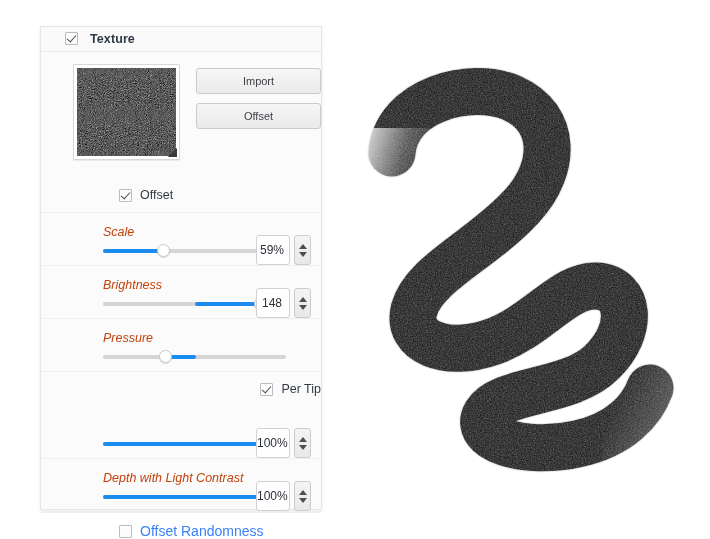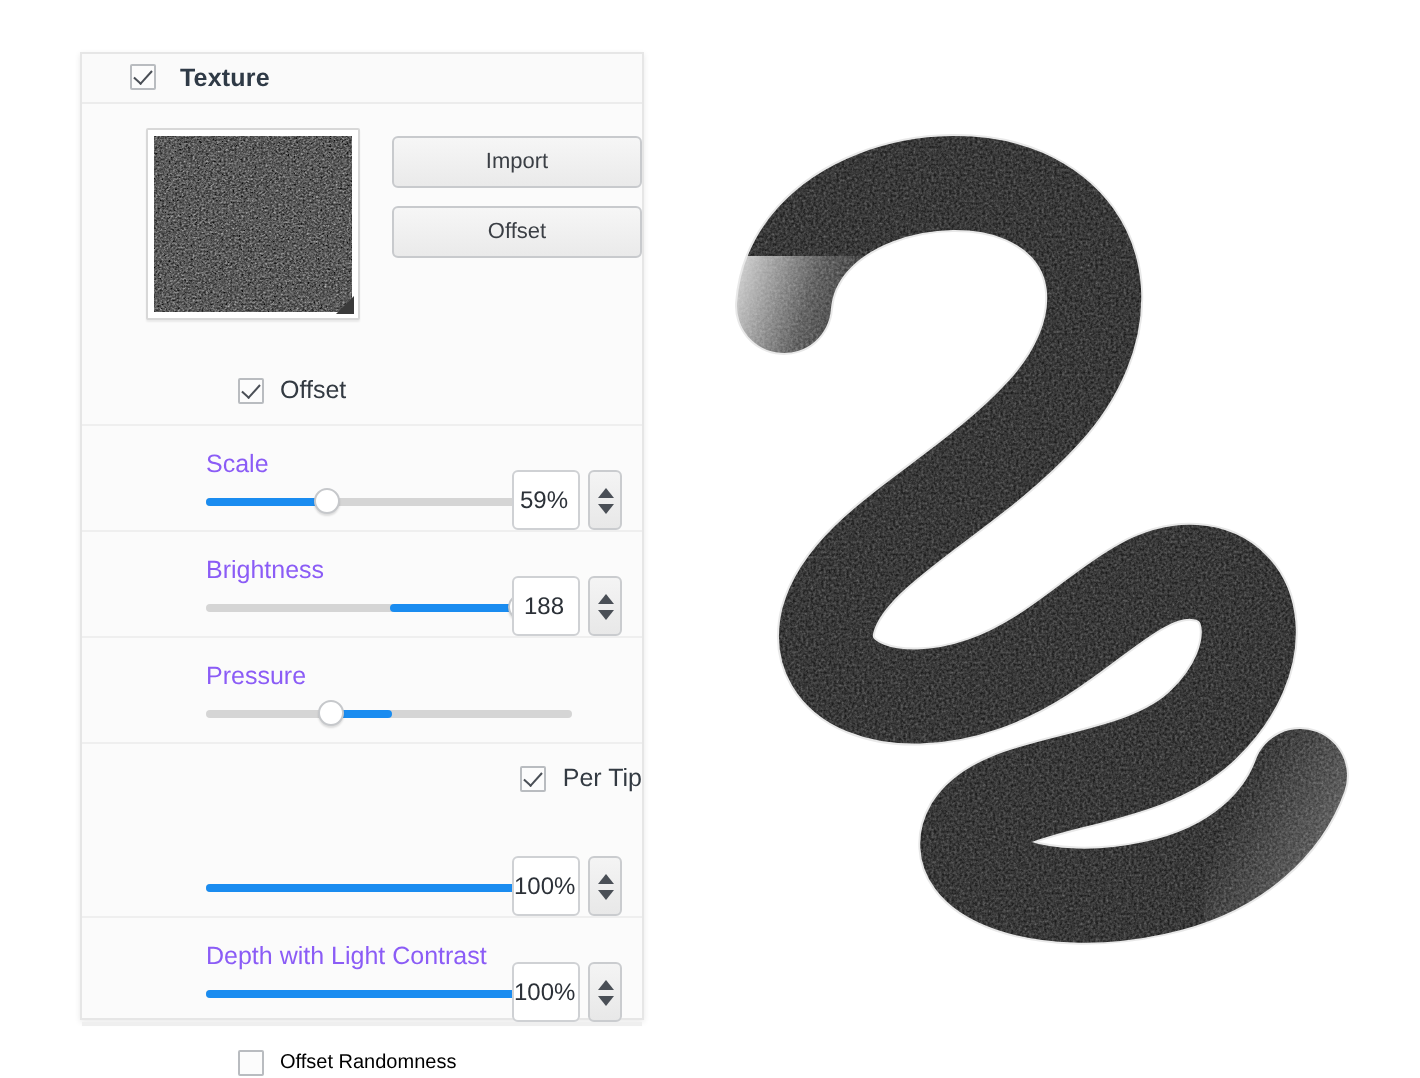--- a/index.html
+++ b/index.html
@@ -163,22 +163,23 @@
   .slider-row {
     height: 53px;
     padding: 0 0 0 62px;
     position: relative;
   }
   .slider-row .sl-label {
     position: absolute;
     left: 62px;
     top: 12px;
     font-size: 12.5px;
-    color: #8b5cf6;
+    color: #c2410c;
     white-space: nowrap;
+    font-style: italic;
   }
   .track-wrap {
     position: absolute;
     left: 62px;
     top: 36px;
     width: 183px;
     height: 4px;
   }
   .track-bg {
     position: absolute;
@@ -273,22 +274,22 @@
 
   
   .offset-row {
     height: 36px;
     display: flex;
     align-items: center;
     padding-left: 78px;
     border-top: 1px solid #efefef;
   }
   .offset-row .cb-label {
-    font-size: 10px;
-    color: #000000;
+    font-size: 14px;
+    color: #3b82f6;
     margin-left: 8px;
   }
 
   
   #art {
     position: absolute;
     left: 352px;
     top: 58px;
     width: 348px;
     height: 424px;
@@ -354,21 +355,21 @@
   </div>
 
   <div class="row slider-row">
     <div class="sl-label">Brightness</div>
     <div class="track-wrap">
       <div class="track-bg"></div>
       <div class="track-fill" style="left:50%;width:36%"></div>
       <div class="knob" style="left:86%"></div>
     </div>
     <div class="num-group">
-      <div class="num-field">188</div>
+      <div class="num-field">148</div>
       <div class="spin">
         <span class="up"></span>
         <span class="down"></span>
       </div>
     </div>
   </div>
 
   <div class="row slider-row">
     <div class="sl-label">Pressure</div>
     <div class="track-wrap">

